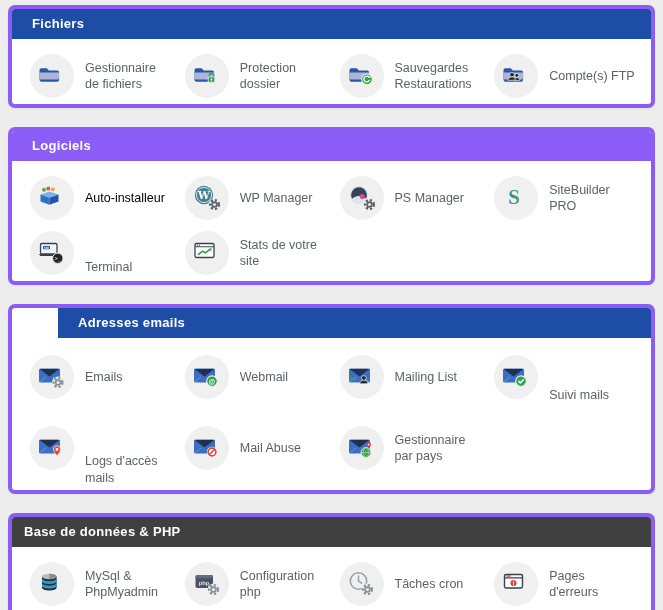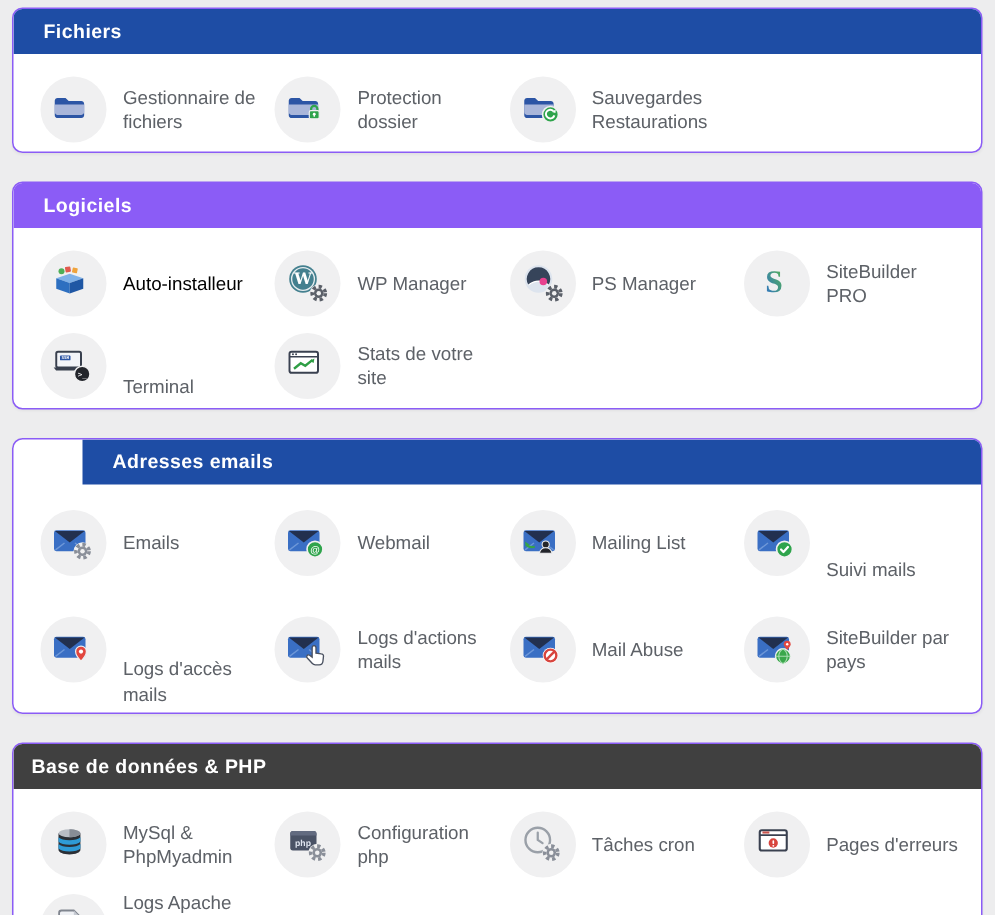--- a/index.html
+++ b/index.html
@@ -9,21 +9,21 @@
     width:663px;
   }
   .page{
     width:663px;
     min-height:610px;
     box-sizing:border-box;
     padding:5px 8px 6px;
   }
   .card{
     background:#ffffff;
-    border:1px solid #8b5cf6;
+    border:4px solid #8b5cf6;
     border-radius:7px;
     box-shadow:0 1px 2px rgba(0,0,0,.05);
     margin-bottom:19px;
     overflow:hidden;
   }
   .card:last-child{margin-bottom:0;}
   .card-header{
     background:#1e4da5;
     color:#ffffff;
     font-weight:700;
@@ -98,20 +98,35 @@
                 <path d="M2.5 11.6h19.6v5.1c0 1-.8 1.9-1.9 1.9H4.4c-1 0-1.9-.8-1.9-1.9z" fill="#a9b6da"></path>
                 <g transform="translate(20,18.3)">
                   <circle r="5.3" fill="#2fa44c" stroke="#f0f0f1" stroke-width="1.1"></circle>
                   <path d="M2.6 .6a2.9 2.9 0 11-.7-2.9" stroke="#fff" stroke-width="1.3" fill="none"></path>
                   <path d="M3.5 -3.4l-.2 2.4-2.2-.7z" fill="#fff"></path>
                 </g>
               </svg>
             </span>
             <span class="label" style="color: rgb(93, 97, 103);">Sauvegardes Restaurations</span>
           </a>
+          <a class="item">
+            <span class="icon-circle" style="background: rgb(240, 240, 241);">
+              <svg width="30" height="30" viewBox="0 0 30 30" aria-hidden="true">
+                <path d="M2.5 9.2c0-1 .8-1.9 1.9-1.9h5.3l2.1 2.1h8.4c1 0 1.9.8 1.9 1.9v7.5c0 1-.8 1.9-1.9 1.9H4.4c-1 0-1.9-.8-1.9-1.9z" fill="#2c55a5"></path>
+                <path d="M2.5 11.6h19.6v5.1c0 1-.8 1.9-1.9 1.9H4.4c-1 0-1.9-.8-1.9-1.9z" fill="#a9b6da"></path>
+                <g stroke="#f0f0f1" stroke-width=".7">
+                  <circle cx="11" cy="13.8" r="2.3" fill="#23252b"></circle>
+                  <path d="M6.9 19.3c.5-2.2 2-3.4 4.1-3.4s3.6 1.2 4.1 3.4z" fill="#23252b"></path>
+                  <circle cx="15.8" cy="14.3" r="1.9" fill="#23252b"></circle>
+                  <path d="M13.6 19.3c.4-1.8 1.2-2.8 2.6-2.8 1.4 0 2.4 1 2.8 2.8z" fill="#23252b"></path>
+                </g>
+              </svg>
+            </span>
+            <span class="label" style="color: rgb(93, 97, 103);">Compte(s) FTP</span>
+          </a>
         </div>
       </section>
       <section class="card">
         <div class="card-header" style="background: #8b5cf6; color: rgb(255, 255, 255);">Logiciels</div>
         <div class="card-body">
           <a class="item">
             <span class="icon-circle" style="background: rgb(240, 240, 241);">
               <svg width="30" height="30" viewBox="0 0 30 30" aria-hidden="true">
                 <circle cx="7" cy="6.8" r="2" fill="#4fae57"></circle>
                 <rect x="9.5" y="3.8" width="3.6" height="3.6" rx=".5" fill="#e05a4e" transform="rotate(-10 11.3 5.6)"></rect>
@@ -276,33 +291,20 @@
               </svg>
             </span>
             <span class="label" style="color: rgb(93, 97, 103); margin-top: 43px;">Logs d'accès mails</span>
           </a>
           <a class="item">
             <span class="icon-circle" style="background: rgb(240, 240, 241);">
               <svg width="30" height="30" viewBox="0 0 30 30" aria-hidden="true">
                 <rect x="2" y="6.5" width="21" height="14" rx="1.6" fill="#3a6fc4"></rect>
                 <path d="M2.6 7h19.8l-9.9 7.6z" fill="#22304f"></path>
                 <path d="M3 19.6l6-4.6M22 19.6l-6-4.6" stroke="#6d97d8" stroke-width="1"></path>
-                <g transform="translate(15.6,12.4)">
-                  <path d="M2.5 1.5v6.2l-1.7-1.3c-.6-.45-1.3-.3-1.7.25-.35.5-.3 1.1.15 1.6l3.4 3.7c.5.55 1.1.85 1.9.85h2.6c1.4 0 2.4-1 2.55-2.4l.35-3.2c.1-.9-.5-1.6-1.4-1.7l-3.6-.5V1.5c0-.85-.55-1.45-1.3-1.45S2.5.65 2.5 1.5z" fill="#fff" stroke="#4a5160" stroke-width=".9"></path>
-                </g>
-              </svg>
-            </span>
-            <span class="label" style="color: rgb(93, 97, 103);">Logs d'actions mails</span>
-          </a>
-          <a class="item">
-            <span class="icon-circle" style="background: rgb(240, 240, 241);">
-              <svg width="30" height="30" viewBox="0 0 30 30" aria-hidden="true">
-                <rect x="2" y="6.5" width="21" height="14" rx="1.6" fill="#3a6fc4"></rect>
-                <path d="M2.6 7h19.8l-9.9 7.6z" fill="#22304f"></path>
-                <path d="M3 19.6l6-4.6M22 19.6l-6-4.6" stroke="#6d97d8" stroke-width="1"></path>
                 <g transform="translate(20,19)">
                   <circle r="5.2" fill="#fff"></circle>
                   <circle r="3.9" fill="none" stroke="#d8453e" stroke-width="1.6"></circle>
                   <line x1="-2.7" y1="2.7" x2="2.7" y2="-2.7" stroke="#d8453e" stroke-width="1.6"></line>
                 </g>
               </svg>
             </span>
             <span class="label" style="color: rgb(93, 97, 103);">Mail Abuse</span>
           </a>
           <a class="item">
@@ -314,21 +316,21 @@
                 <g transform="translate(19,19.5)">
                   <circle r="5" fill="#3aa74b" stroke="#f0f0f1" stroke-width=".9"></circle>
                   <path d="M-5 0h10M0 -5c1.8 1.2 2.8 3 2.8 5S1.8 3.8 0 5M0 -5c-1.8 1.2-2.8 3-2.8 5S-1.8 3.8 0 5" stroke="#a8dcb0" stroke-width=".7" fill="none"></path>
                 </g>
                 <g transform="translate(21.8,11.8)">
                   <path d="M0 -2.6a2.3 2.3 0 012.3 2.3C2.3 1.2 0 3.4 0 3.4S-2.3 1.2-2.3-.3A2.3 2.3 0 010 -2.6z" fill="#e2473f"></path>
                   <circle cy="-.3" r=".8" fill="#fff"></circle>
                 </g>
               </svg>
             </span>
-            <span class="label" style="color: rgb(93, 97, 103);">SiteBuilder par pays</span>
+            <span class="label" style="color: rgb(93, 97, 103);">Gestionnaire par pays</span>
           </a>
         </div>
       </section>
       <section class="card">
         <div class="card-header" style="background: #404040; color: rgb(255, 255, 255); padding-left: 12px;">Base de données &amp; PHP</div>
         <div class="card-body">
           <a class="item">
             <span class="icon-circle" style="background: rgb(240, 240, 241);">
               <svg width="30" height="30" viewBox="0 0 30 30" aria-hidden="true">
                 <path d="M5 7.5v11c0 1.8 3.2 3.1 7.3 3.1s7.3-1.3 7.3-3.1v-11z" fill="#2b2f36"></path>

